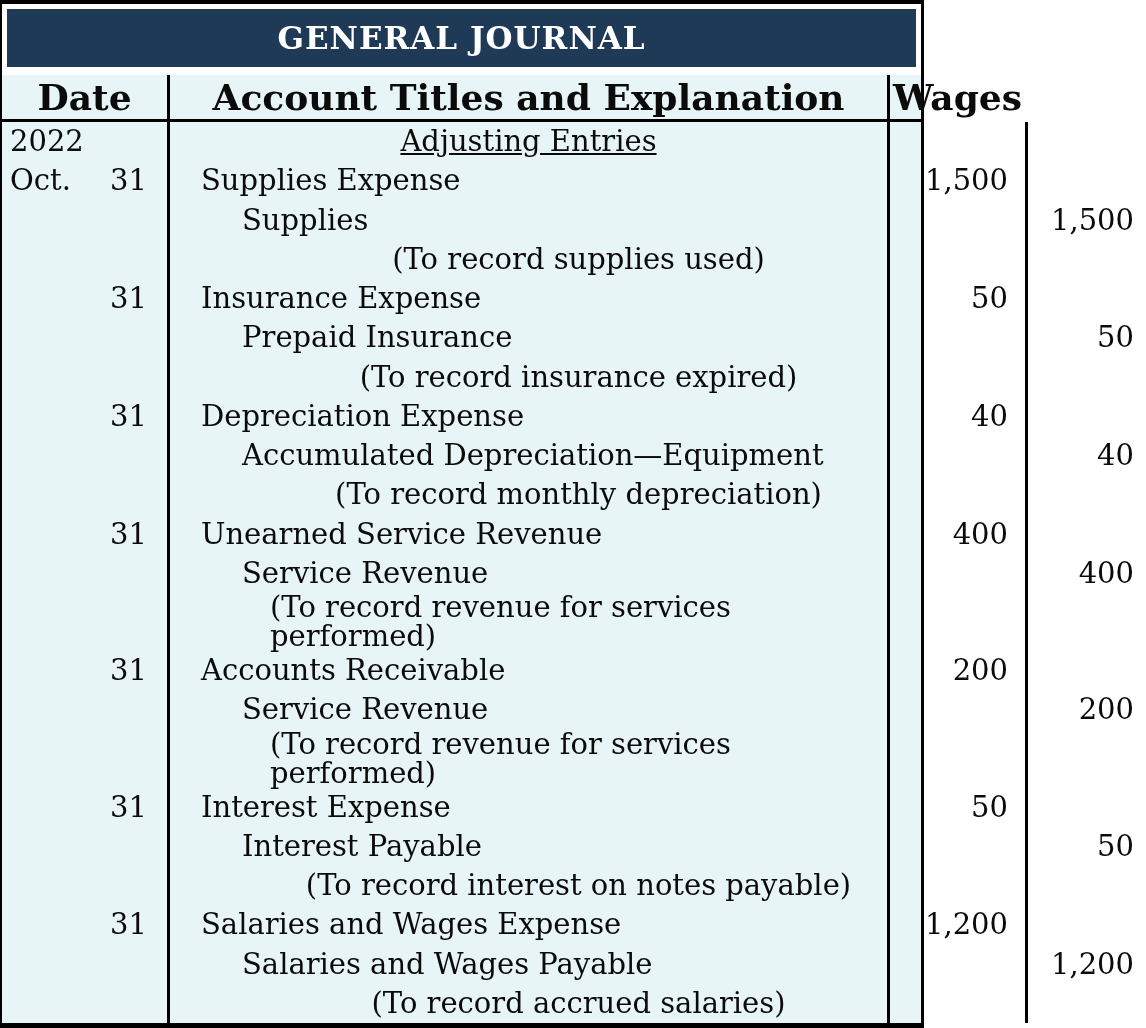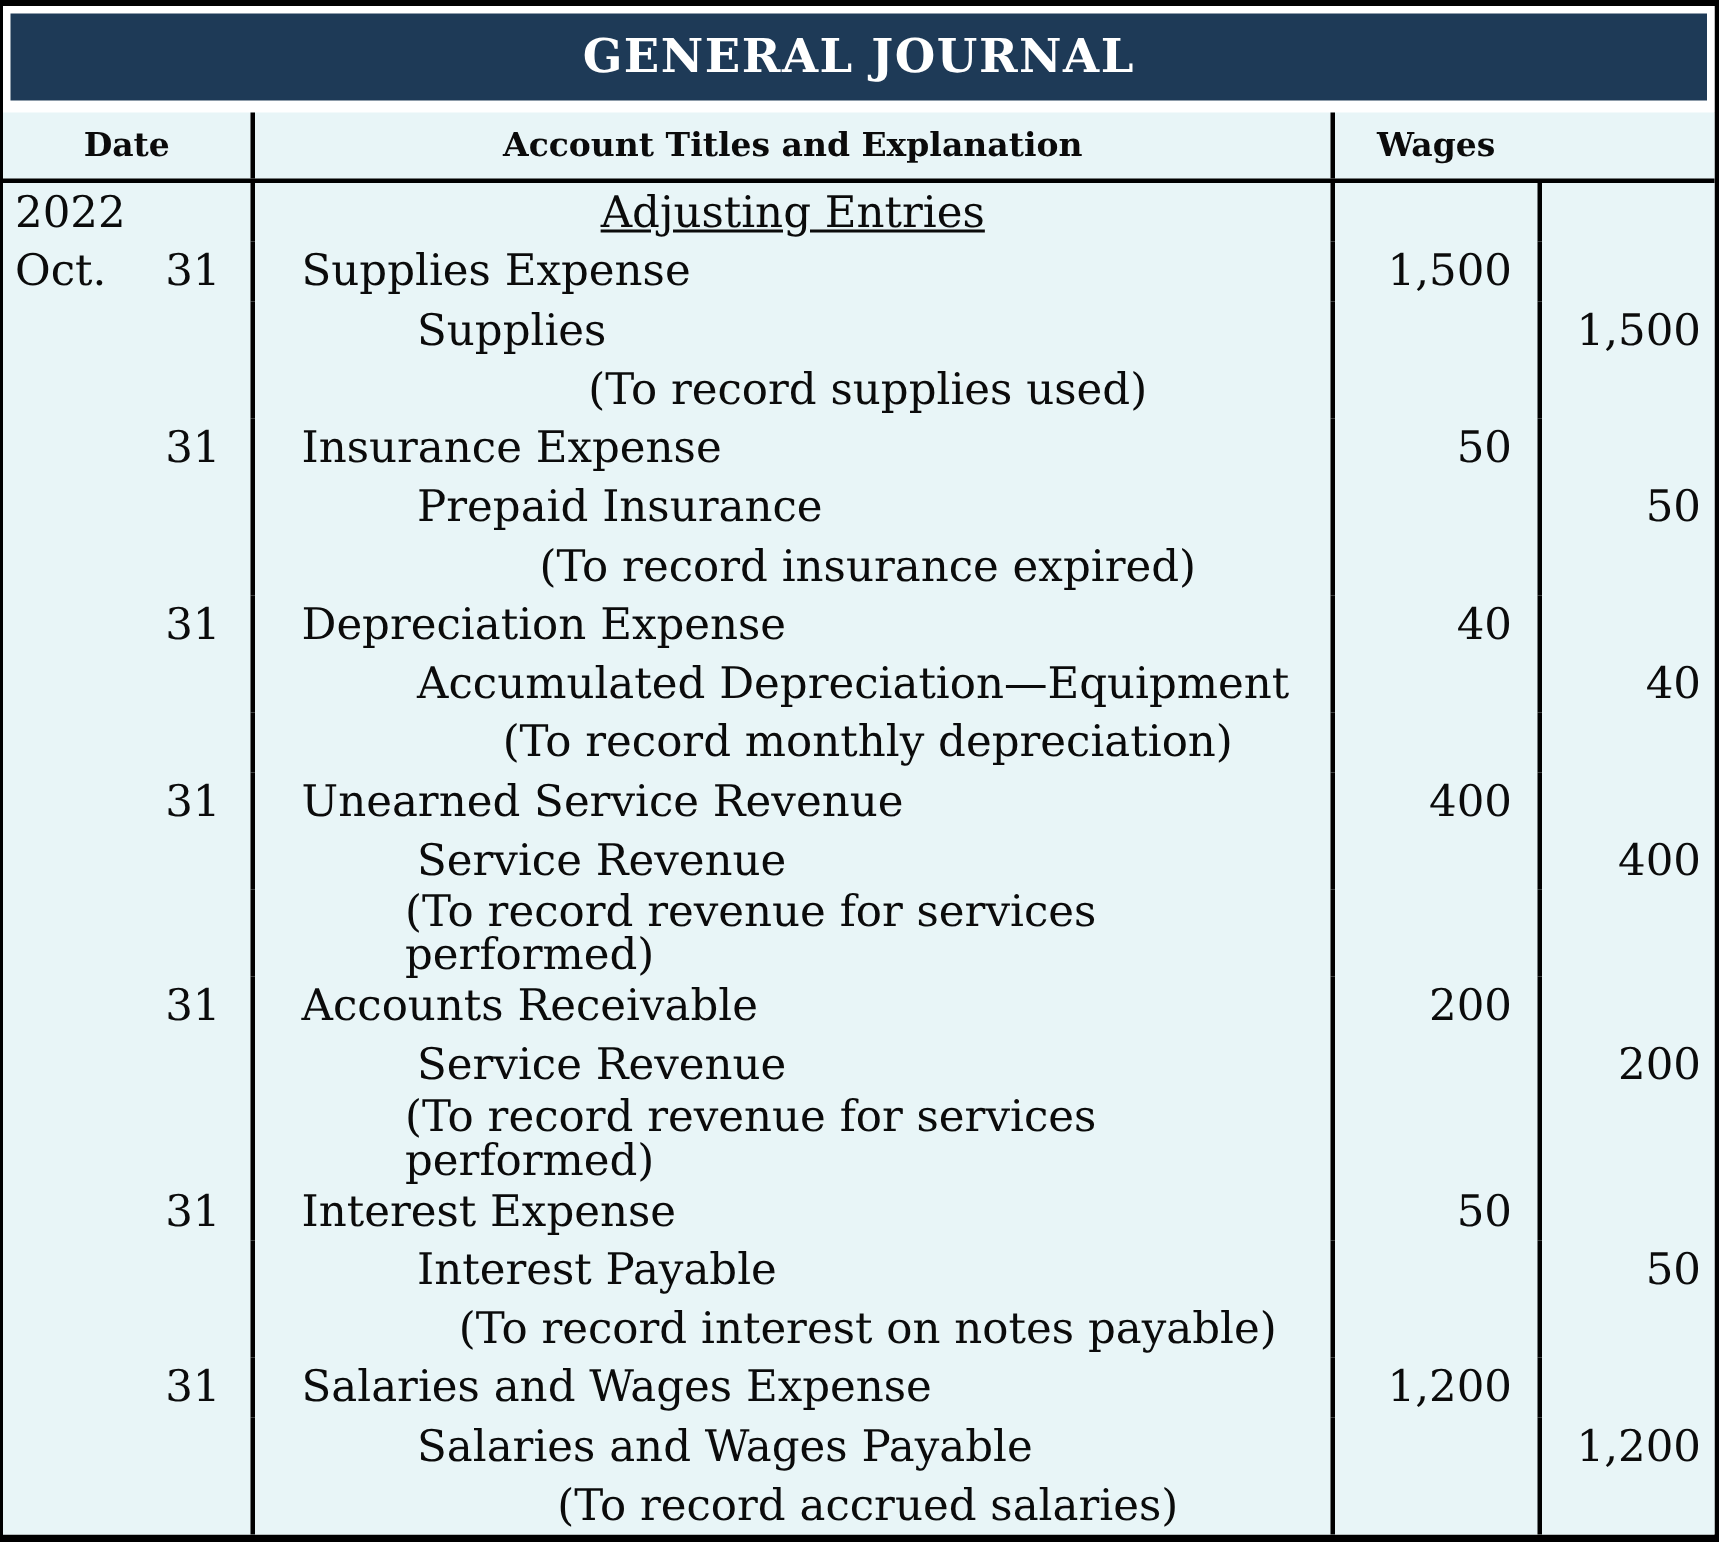--- a/index.html
+++ b/index.html
@@ -3,21 +3,21 @@
 <meta charset="utf-8">
 <style>
   html, body {
     margin: 0;
     padding: 0;
     background: #ffffff;
     font-family: "DejaVu Serif", "Liberation Serif", serif;
   }
   .journal {
     position: relative;
-    width: 1146px;
+    width: 924px;
     height: 1028px;
     box-sizing: border-box;
     background: #ffffff;
     border-top: 4px solid #000;
     border-bottom: 5px solid #000;
     border-left: 2px solid #000;
     border-right: 3px solid #000;
     display: flex;
     flex-direction: column;
     color: #0b0b0b;
@@ -46,21 +46,21 @@
     flex-direction: column;
   }
   .hdr-row {
     height: 47px;
     box-sizing: border-box;
     border-bottom: 3px solid #000;
     display: grid;
     grid-template-columns: 165px 720px 138px 118px;
     align-items: center;
     font-weight: bold;
-    font-size: 22px;
+    font-size: 36px;
   }
   .hdr-row .cell { text-align: center; }
   .body {
     flex: 1;
     display: flex;
     flex-direction: column;
   }
   .line {
     flex: 1;
     display: grid;
@@ -73,21 +73,21 @@
     height: 100%;
     box-sizing: border-box;
     display: flex;
     align-items: center;
   }
   .acct, .debit, .credit { border-left: 3px solid #000; }
   .date    { padding: 0 20px 0 8px; justify-content: space-between; }
   .date .day { margin-left: auto; }
   .acct.center { justify-content: center; }
   .acct.ind1 { padding-left: 31px; }
-  .acct.ind2 { padding-left: 108px; }
+  .acct.ind2 { padding-left: 72px; }
   .acct.ind3 { padding-left: 100px; justify-content: center; }
   .debit  { justify-content: flex-end; padding-right: 17px; }
   .credit { justify-content: flex-end; padding-right: 9px; }
   .underline { text-decoration: underline; }
 </style>
 </head>
 <body>
 
 <div class="journal">
   <div class="title-wrap">

